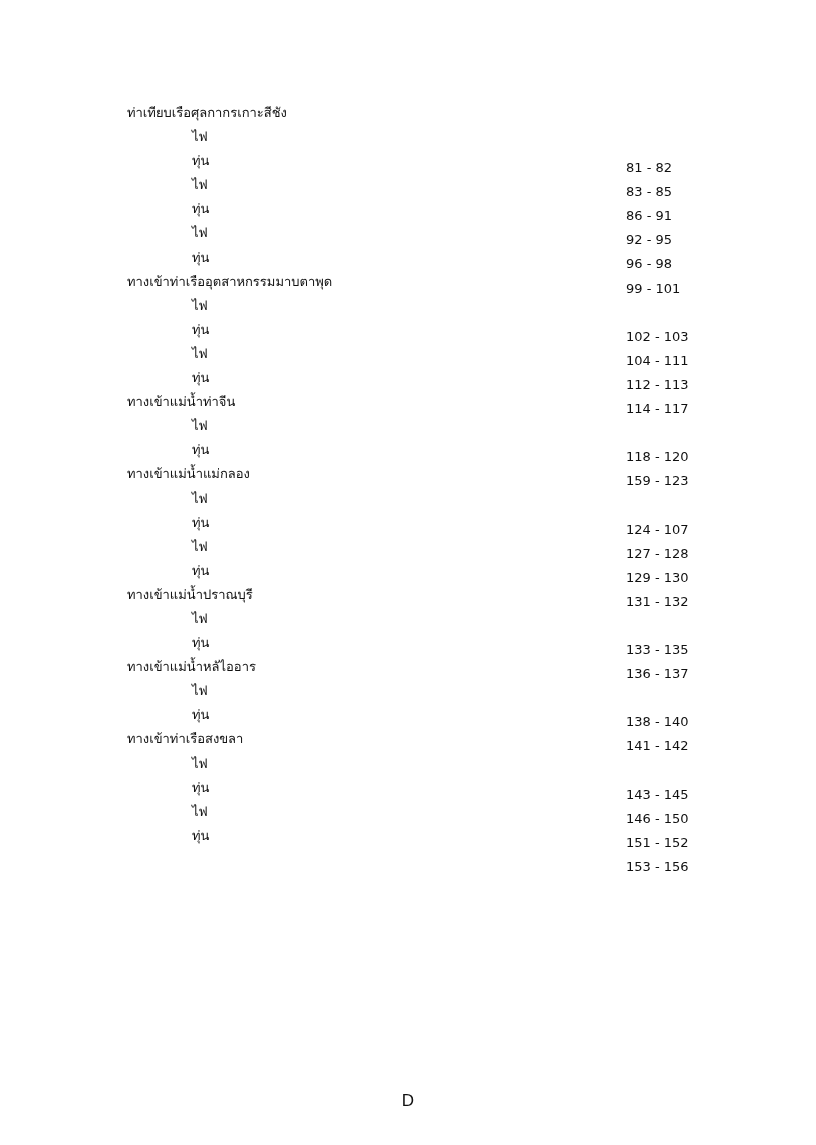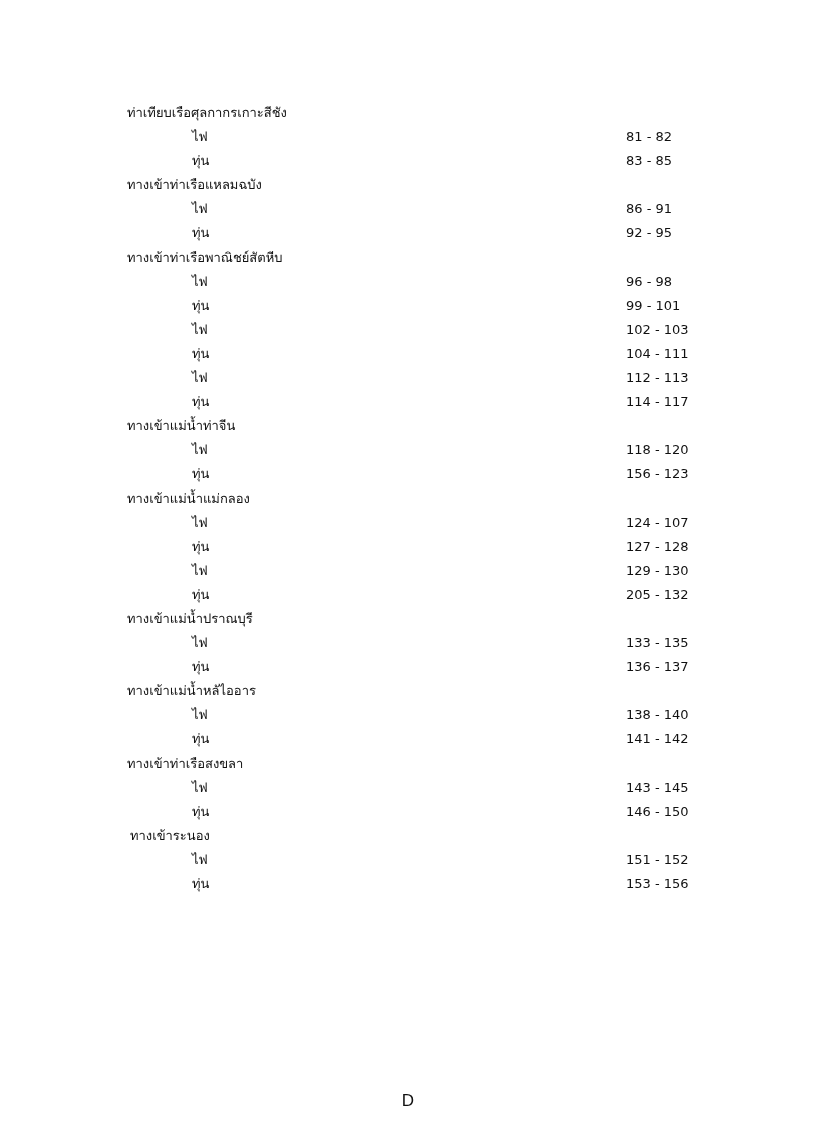--- a/index.html
+++ b/index.html
@@ -5,61 +5,58 @@
   html, body { margin:0; padding:0; background:#ffffff; }
   body { width:816px; height:1145px; position:relative; overflow:hidden;
          font-family:"DejaVu Sans", "Liberation Sans", sans-serif; color:#111; }
   .page { position:absolute; left:0; top:0; width:816px; height:1145px; }
   .toc { position:absolute; left:0; top:101px; width:816px; }
   .row { position:relative; height:24.1px; line-height:24px; font-size:13px;padding-left:36px; }
   .row .label { position:absolute; white-space:nowrap; }
   .row.section .label { left:127px; }
   .row.section.indent1 .label { left:130px; }
   .row.item .label { left:192px; }
-  .row .pages { position:absolute; left:626px; white-space:nowrap; }
+  .row .pages { position:absolute; left:626px; white-space:nowrap;margin-top:31px; }
   .footer { position:absolute; left:0; width:816px; top:1091px; text-align:center;
             font-family:"Liberation Sans", sans-serif; font-size:17px; }
 </style>
 </head>
 <body>
 
 <div class="page">
   <div class="toc" id="toc">
       <div class="row section">
         <span class="label">ท่าเทียบเรือศุลกากรเกาะสีชัง</span>
       </div>
       <div class="row item">
         <span class="label">ไฟ</span>
         <span class="pages">81 - 82</span>
       </div>
       <div class="row item">
         <span class="label">ทุ่น</span>
         <span class="pages">83 - 85</span>
       </div>
-      <div class="row section">
-        <span class="label">ทางเข้าท่าเรือแหลมฉบัง</span>
-      </div>
       <div class="row item">
         <span class="label">ไฟ</span>
         <span class="pages">86 - 91</span>
       </div>
       <div class="row item">
         <span class="label">ทุ่น</span>
         <span class="pages">92 - 95</span>
       </div>
-      <div class="row section">
-        <span class="label">ทางเข้าท่าเรือพาณิชย์สัตหีบ</span>
-      </div>
       <div class="row item">
         <span class="label">ไฟ</span>
         <span class="pages">96 - 98</span>
       </div>
       <div class="row item">
         <span class="label">ทุ่น</span>
         <span class="pages">99 - 101</span>
+      </div>
+      <div class="row section">
+        <span class="label">ทางเข้าท่าเรืออุตสาหกรรมมาบตาพุด</span>
       </div>
       <div class="row item">
         <span class="label">ไฟ</span>
         <span class="pages">102 - 103</span>
       </div>
       <div class="row item">
         <span class="label">ทุ่น</span>
         <span class="pages">104 - 111</span>
       </div>
       <div class="row item">
@@ -72,40 +69,40 @@
       </div>
       <div class="row section">
         <span class="label">ทางเข้าแม่น้ำท่าจีน</span>
       </div>
       <div class="row item">
         <span class="label">ไฟ</span>
         <span class="pages">118 - 120</span>
       </div>
       <div class="row item">
         <span class="label">ทุ่น</span>
-        <span class="pages">156 - 123</span>
+        <span class="pages">159 - 123</span>
       </div>
       <div class="row section">
         <span class="label">ทางเข้าแม่น้ำแม่กลอง</span>
       </div>
       <div class="row item">
         <span class="label">ไฟ</span>
         <span class="pages">124 - 107</span>
       </div>
       <div class="row item">
         <span class="label">ทุ่น</span>
         <span class="pages">127 - 128</span>
       </div>
       <div class="row item">
         <span class="label">ไฟ</span>
         <span class="pages">129 - 130</span>
       </div>
       <div class="row item">
         <span class="label">ทุ่น</span>
-        <span class="pages">205 - 132</span>
+        <span class="pages">131 - 132</span>
       </div>
       <div class="row section">
         <span class="label">ทางเข้าแม่น้ำปราณบุรี</span>
       </div>
       <div class="row item">
         <span class="label">ไฟ</span>
         <span class="pages">133 - 135</span>
       </div>
       <div class="row item">
         <span class="label">ทุ่น</span>
@@ -126,23 +123,20 @@
         <span class="label">ทางเข้าท่าเรือสงขลา</span>
       </div>
       <div class="row item">
         <span class="label">ไฟ</span>
         <span class="pages">143 - 145</span>
       </div>
       <div class="row item">
         <span class="label">ทุ่น</span>
         <span class="pages">146 - 150</span>
       </div>
-      <div class="row section indent1">
-        <span class="label">ทางเข้าระนอง</span>
-      </div>
       <div class="row item">
         <span class="label">ไฟ</span>
         <span class="pages">151 - 152</span>
       </div>
       <div class="row item">
         <span class="label">ทุ่น</span>
         <span class="pages">153 - 156</span>
       </div>
     </div>
   <div class="footer">D</div>

